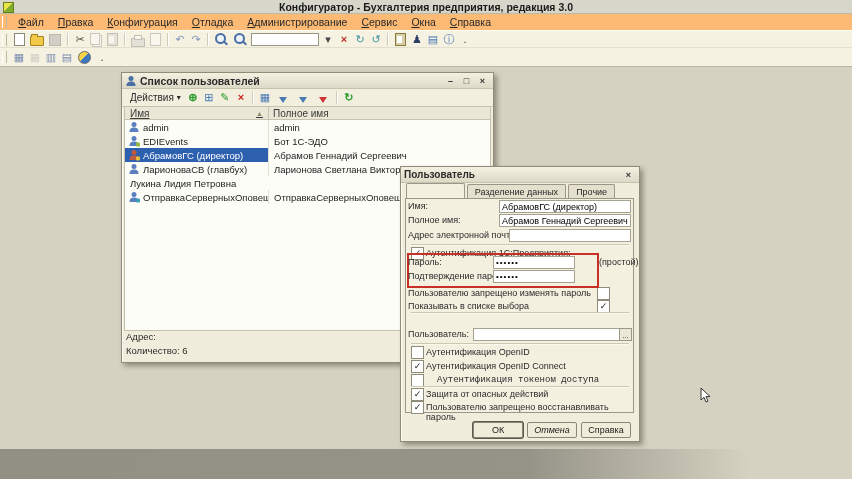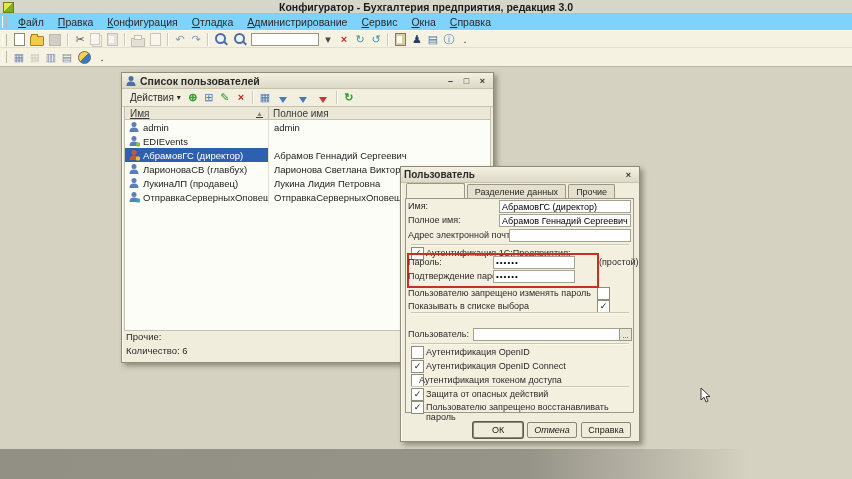--- a/index.html
+++ b/index.html
@@ -6,21 +6,21 @@
   .screen{position:relative;width:852px;height:479px;overflow:hidden;
     background:#d5d2c1;font-family:"Liberation Sans",sans-serif;color:#1c1c1c;
     -webkit-font-smoothing:antialiased;}
   
   .titlebar{position:absolute;left:0;top:0;width:852px;height:13px;background:#d6d6ca;
     border-bottom:1px solid #bdbaa9;}
   .app-icon{position:absolute;left:3px;top:2px;width:9px;height:9px;
     background:linear-gradient(135deg,#e8e44a 0 45%,#7fae2e 45% 100%);border:1px solid #6a7f1a;}
   .app-title{position:absolute;left:0;right:0;top:1px;text-align:center;
     font-size:10.5px;font-weight:bold;color:#1a1a1a;}
-  .menubar{position:absolute;left:0;top:14px;width:852px;height:16px;background:#7dd3fc;
+  .menubar{position:absolute;left:0;top:14px;width:852px;height:16px;background:#fdba74;
     display:flex;align-items:center;font-size:10.5px;color:#2a2a2a;}
   .menubar .grip,.tb .grip{width:3px;height:12px;border-left:1px solid #fff;
     border-right:1px solid #bcb8a4;margin:0 4px 0 2px;}
   .mitem{padding:1px 7px;cursor:default;}
   .mitem .u{text-decoration:underline;}
   .tb{position:absolute;left:0;width:852px;height:17px;background:#f6f2e2;
     display:flex;align-items:center;}
   .tb1{top:30px;border-top:1px solid #fffdf4;}
   .tb2{top:47px;height:18px;border-top:1px solid #e3dfcd;border-bottom:1px solid #b9b6a6;}
   .tbi{display:inline-flex;align-items:center;justify-content:center;width:16px;height:15px;
@@ -233,20 +233,21 @@
     <span class="c1">
       <span class="uicon">
               <svg width="12" height="12" viewBox="0 0 12 12">
                 <circle cx="6" cy="3.6" r="2.5" fill="#5b7fbe"></circle>
                 <path d="M1.5 11 C1.5 7.8 3.5 6.6 6 6.6 S10.5 7.8 10.5 11 Z" fill="#5b7fbe"></path>
                 <rect x="8" y="7.5" width="4" height="4" rx="1" fill="#8fb83a"></rect>
               </svg>
             </span>
       <span class="rname">EDIEvents</span>
     </span>
+    <span class="c2">Бот 1С-ЭДО</span>
   </div>
         <div class="lrow sel">
     <span class="c1">
       <span class="uicon">
               <svg width="12" height="12" viewBox="0 0 12 12">
                 <circle cx="6" cy="3.6" r="2.5" fill="#c05a3c"></circle>
                 <path d="M1.5 11 C1.5 7.8 3.5 6.6 6 6.6 S10.5 7.8 10.5 11 Z" fill="#c05a3c"></path>
                 <rect x="8" y="7.5" width="4" height="4" rx="1" fill="#e8c23a"></rect>
               </svg>
             </span>
@@ -260,46 +261,37 @@
               <svg width="12" height="12" viewBox="0 0 12 12">
                 <circle cx="6" cy="3.6" r="2.5" fill="#5b7fbe"></circle>
                 <path d="M1.5 11 C1.5 7.8 3.5 6.6 6 6.6 S10.5 7.8 10.5 11 Z" fill="#5b7fbe"></path>
               </svg>
             </span>
       <span class="rname">ЛарионоваСВ (главбух)</span>
     </span>
     <span class="c2">Ларионова Светлана Викторовна</span>
   </div>
         <div class="lrow">
-    <span class="c1">
-      <span class="uicon">
-              <svg width="12" height="12" viewBox="0 0 12 12">
-                <circle cx="6" cy="3.6" r="2.5" fill="#5b7fbe"></circle>
-                <path d="M1.5 11 C1.5 7.8 3.5 6.6 6 6.6 S10.5 7.8 10.5 11 Z" fill="#5b7fbe"></path>
-              </svg>
-            </span>
-      <span class="rname">ЛукинаЛП (продавец)</span>
-    </span>
     <span class="c2">Лукина Лидия Петровна</span>
   </div>
         <div class="lrow">
     <span class="c1">
       <span class="uicon">
               <svg width="12" height="12" viewBox="0 0 12 12">
                 <circle cx="6" cy="3.6" r="2.5" fill="#5b7fbe"></circle>
                 <path d="M1.5 11 C1.5 7.8 3.5 6.6 6 6.6 S10.5 7.8 10.5 11 Z" fill="#5b7fbe"></path>
                 <rect x="8" y="7.5" width="4" height="4" rx="1" fill="#3aa0b8"></rect>
               </svg>
             </span>
       <span class="rname">ОтправкаСерверныхОповещений</span>
     </span>
     <span class="c2">ОтправкаСерверныхОповещений</span>
   </div>
       </div>
-    <div class="lfoot">Прочие:</div>
+    <div class="lfoot">Адрес:</div>
     <div class="lfoot2">Количество: 6</div>
   </div>
 
   <div class="win dlg">
     <div class="wtitle">
       <span>Пользователь</span>
       <span class="sp"></span>
       <span class="wbtn">×</span>
     </div>
     <div class="tabs" id="dlg-tabs">
@@ -362,21 +354,21 @@
     <div class="drow" style="top:179px;">
       <span class="cb" style="left:10px;top:0;"></span>
       <span class="dlabel" style="left:25px;">Аутентификация OpenID</span>
     </div>
     <div class="drow" style="top:193px;">
       <span class="cb" style="left:10px;top:0;">✓</span>
       <span class="dlabel" style="left:25px;">Аутентификация OpenID Connect</span>
     </div>
     <div class="drow" style="top:207px;">
       <span class="cb" style="left:10px;top:0;"></span>
-      <span class="dlabel" style="left:18px;">Аутентификация токеном доступа</span>
+      <span class="dlabel" style="left:36px;font-family:Liberation Mono, monospace;">Аутентификация токеном доступа</span>
     </div>
 
     <div class="dsep" style="top:219px;"></div>
 
     <div class="drow" style="top:221px;">
       <span class="cb" style="left:10px;top:0;">✓</span>
       <span class="dlabel" style="left:25px;">Защита от опасных действий</span>
     </div>
     <div class="drow" style="top:234px;">
       <span class="cb" style="left:10px;top:0;">✓</span>

